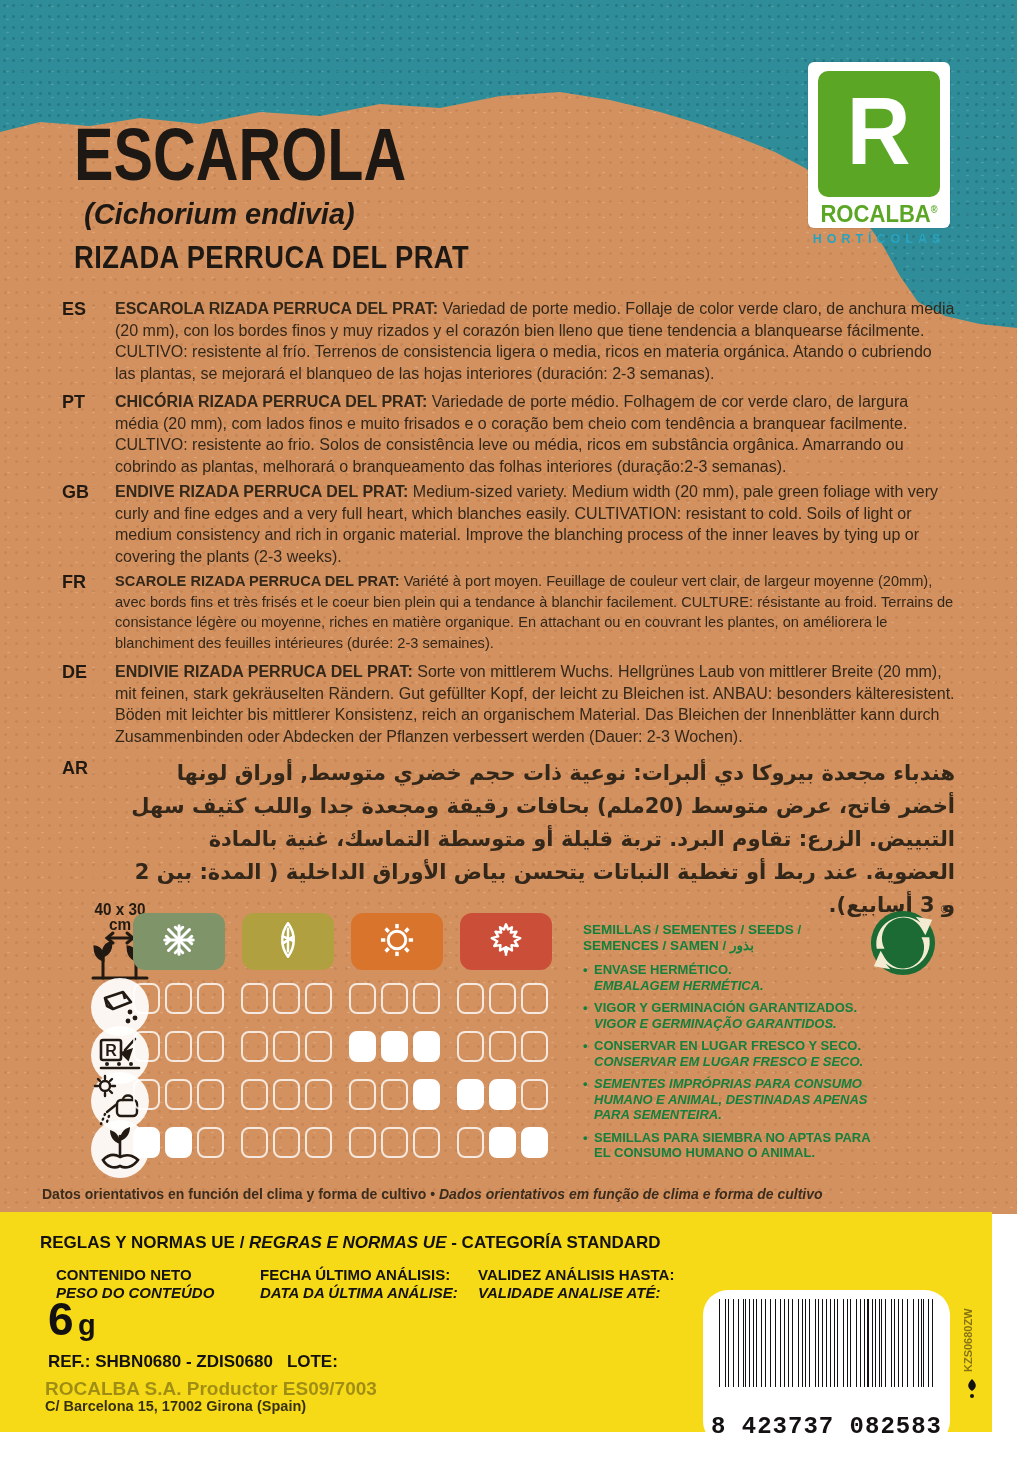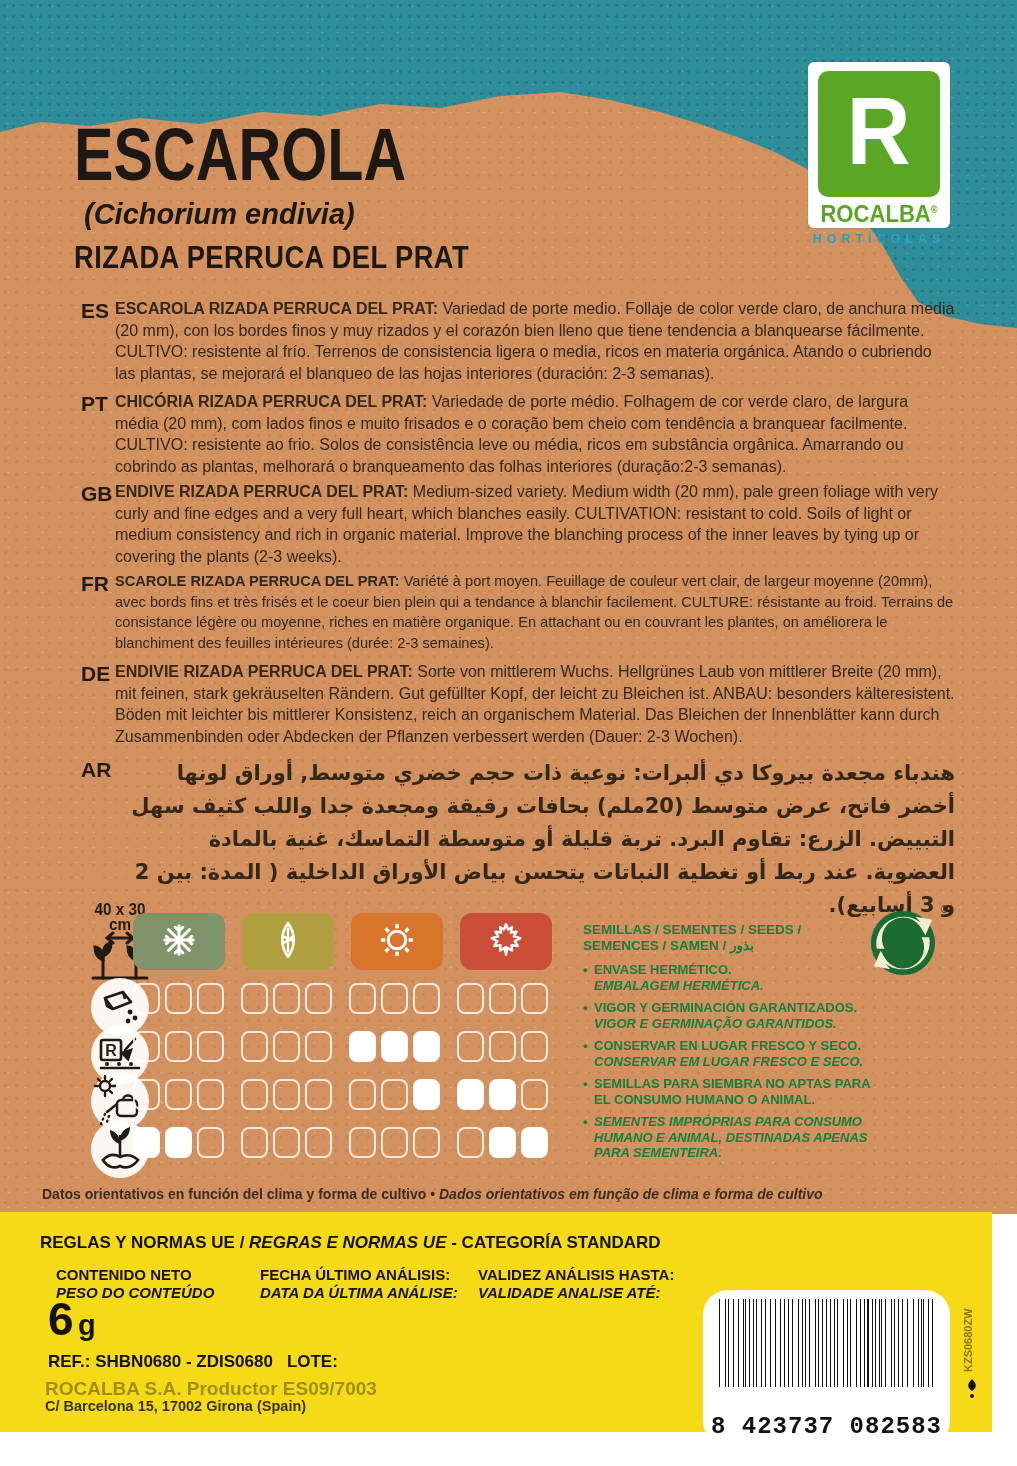--- a/index.html
+++ b/index.html
@@ -32,21 +32,21 @@
   .logo-tag{position:absolute;left:808px;top:232px;width:142px;text-align:center;color:#27a3c0;
         font-weight:700;font-size:12.5px;letter-spacing:5px;}
   
   .title{position:absolute;left:74px;top:118px;font-weight:700;font-size:74px;line-height:1;
         color:#1d1813;transform:scaleX(.80);transform-origin:left;}
   .latin{position:absolute;left:84px;top:198px;font-style:italic;font-weight:700;font-size:29px;color:#1d1813;}
   .variety{position:absolute;left:74px;top:240px;font-weight:700;font-size:31px;color:#1d1813;
         transform:scaleX(.88);transform-origin:left;letter-spacing:.5px;}
   
   .desc{position:absolute;left:62px;width:893px;}
-  .desc .code{position:absolute;left:0;top:1px;font-weight:700;font-size:21px;color:#221a12;margin-left:19px;}
+  .desc .code{position:absolute;left:0;top:1px;font-weight:700;font-size:18px;color:#221a12;}
   .desc .dtext{margin:0 0 0 53px;font-size:16px;line-height:21.5px;color:#33271a;}
   .desc .dtext b{font-weight:700;}
   .desc.fr .dtext{font-size:14.6px;line-height:20.5px;}
   .desc.ar .dtext{direction:rtl;text-align:right;font-family:"DejaVu Sans",sans-serif;
         font-size:21px;line-height:33px;font-weight:700;}
   
   .spacing-label{position:absolute;left:64px;top:902px;width:112px;text-align:center;
         font-weight:700;font-size:17px;line-height:15px;color:#221a12;transform:scaleX(.9);}
   .cal-icon{position:absolute;left:66px;width:108px;display:flex;justify-content:center;}
   .icon-blob{width:58px;height:58px;background:rgba(255,255,255,.92);border-radius:50%;
@@ -372,22 +372,22 @@
     </div>
 
   <div class="seeds" data-interactable="false">
     <div class="head" data-interactable="false">
       <span>SEMILLAS / SEMENTES / SEEDS /</span><br><span>SEMENCES / SAMEN / بذور</span>
     </div>
     <div id="bullets" data-interactable="false">
         <div class="bullet" data-interactable="false"><span class="">ENVASE HERMÉTICO.</span><br><span class="it">EMBALAGEM HERMÉTICA.</span></div>
         <div class="bullet" data-interactable="false"><span class="">VIGOR Y GERMINACIÓN GARANTIZADOS.</span><br><span class="it">VIGOR E GERMINAÇÃO GARANTIDOS.</span></div>
         <div class="bullet" data-interactable="false"><span class="">CONSERVAR EN LUGAR FRESCO Y SECO.</span><br><span class="it">CONSERVAR EM LUGAR FRESCO E SECO.</span></div>
+        <div class="bullet" data-interactable="false"><span class="it">SEMENTES IMPRÓPRIAS PARA CONSUMO HUMANO E ANIMAL, DESTINADAS APENAS PARA SEMENTEIRA.</span></div>
         <div class="bullet" data-interactable="false"><span class="">SEMILLAS PARA SIEMBRA NO APTAS PARA EL CONSUMO HUMANO O ANIMAL.</span></div>
-        <div class="bullet" data-interactable="false"><span class="it">SEMENTES IMPRÓPRIAS PARA CONSUMO HUMANO E ANIMAL, DESTINADAS APENAS PARA SEMENTEIRA.</span></div>
       </div>
   </div>
   <div class="greendot" data-interactable="false">
     <svg width="70" height="70" viewBox="0 0 36 36">
       <circle cx="18" cy="18" r="16.5" fill="#1c6b35"></circle>
       <path d="M4.5 21 A14 14 0 0 1 27 7.5 L24.5 4.5 L33 6 L29.5 14 L27.5 10.5 A10.5 10.5 0 0 0 8.5 21 Z" fill="#f3ecd2"></path>
       <path d="M31.5 15 A14 14 0 0 1 9 28.5 L11.5 31.5 L3 30 L6.5 22 L8.5 25.5 A10.5 10.5 0 0 0 27.5 15 Z" fill="#f3ecd2"></path>
     </svg>
     <sup data-interactable="false">®</sup>
   </div>

